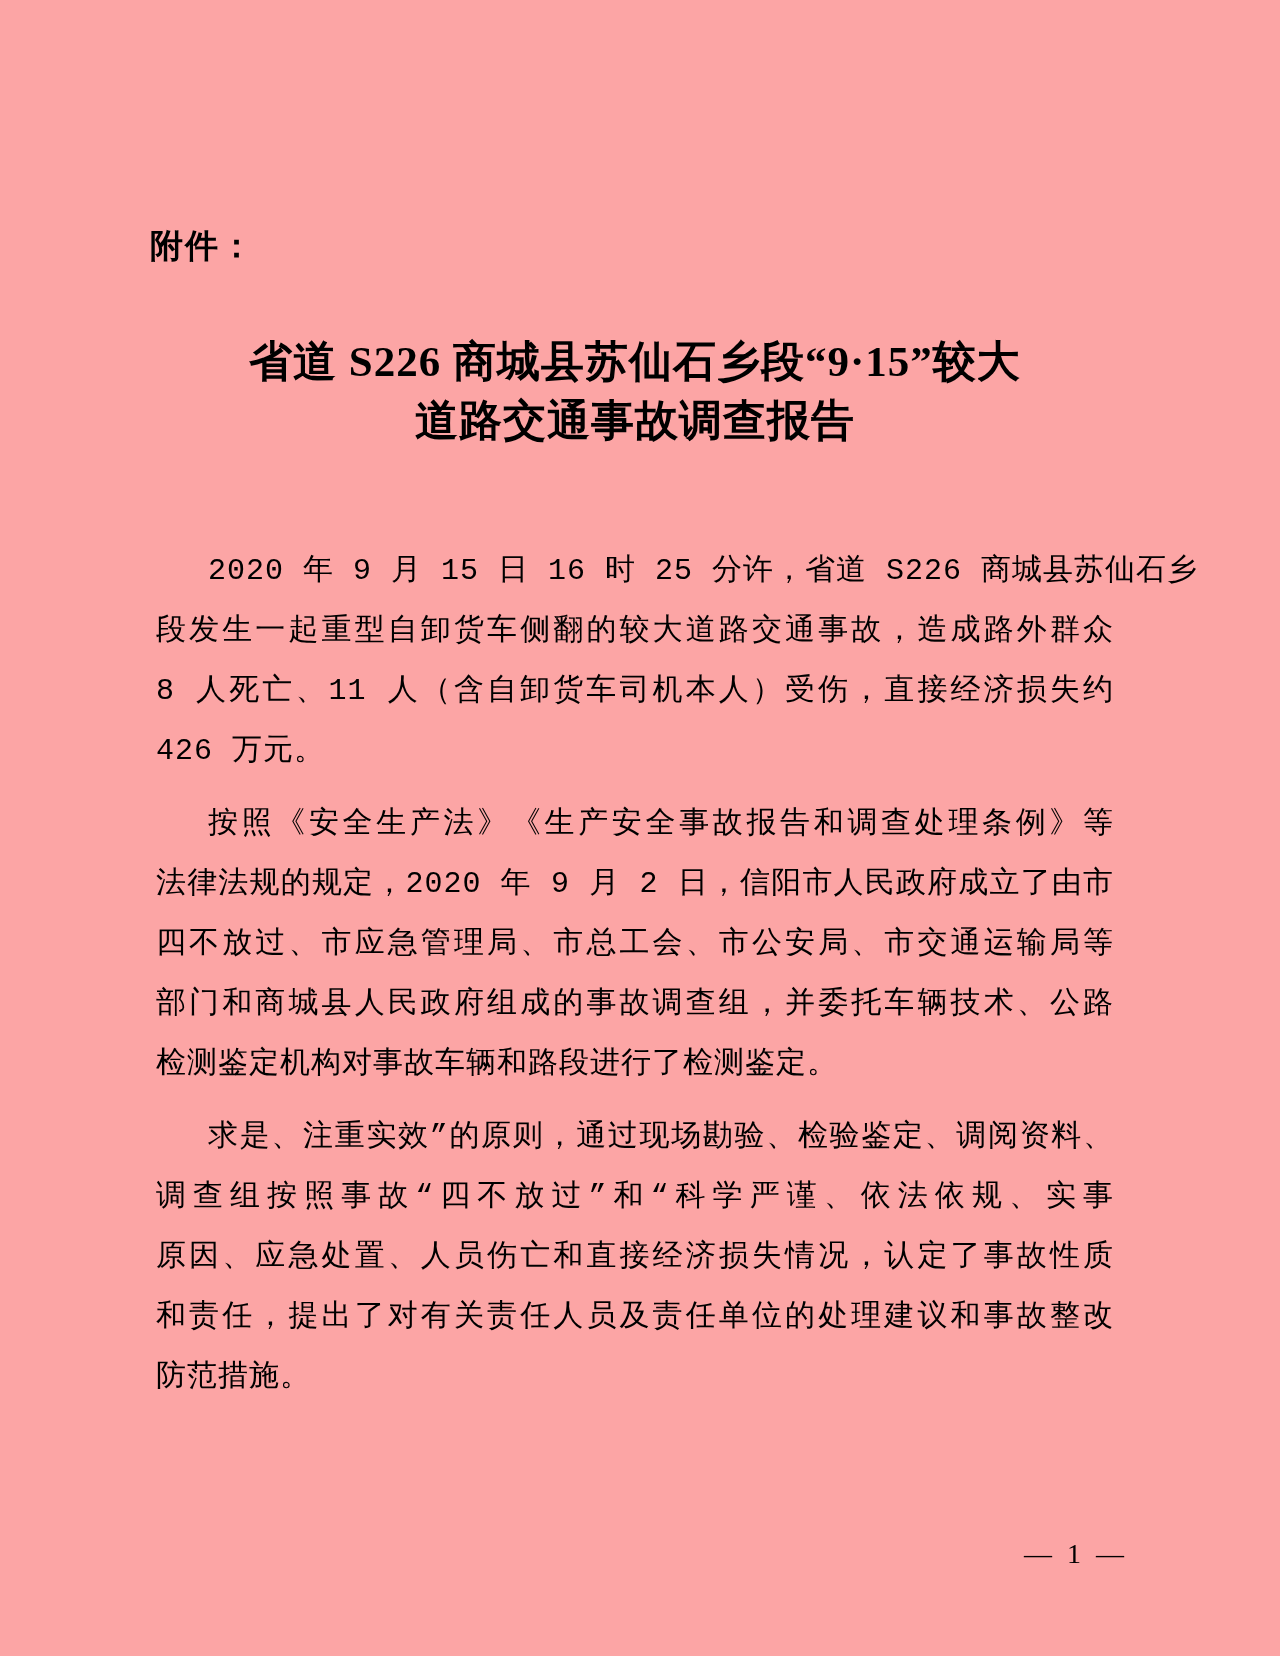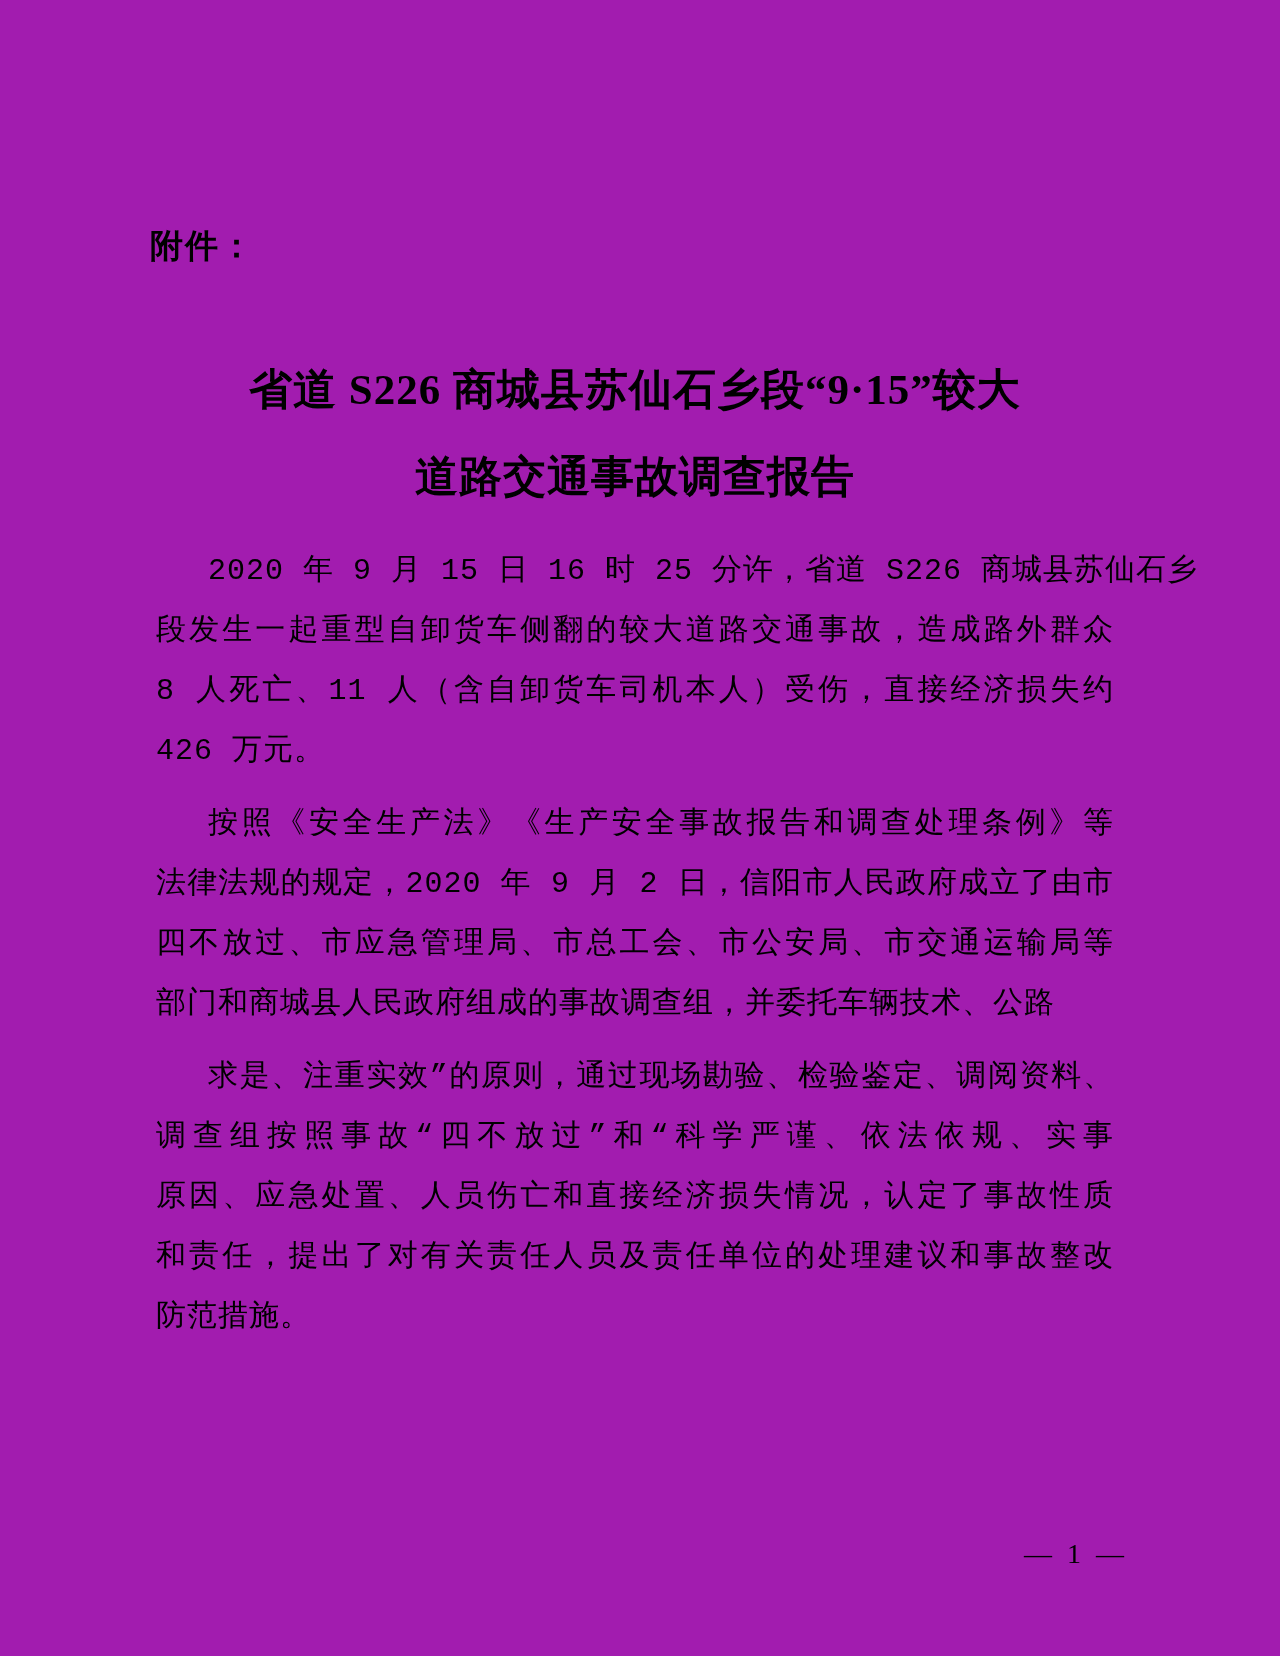--- a/index.html
+++ b/index.html
@@ -4,21 +4,21 @@
 <style>
   html, body {
     margin: 0;
     padding: 0;
     background: #ffffff;
   }
   .page {
     position: relative;
     width: 1280px;
     height: 1656px;
-    background: #a21caf;
+    background: #fca5a5;
     color: #000000;
     font-family: "Liberation Serif", "DejaVu Serif", serif;
     overflow: hidden;
   }
   .attachment-label {
     position: absolute;
     left: 150px;
     top: 224px;
     font-size: 33px;
     font-weight: bold;
@@ -31,21 +31,20 @@
     width: 984px;
     margin: 0;
     text-align: center;
     font-size: 43px;
     font-weight: bold;
     line-height: 59px;
   }
   .doc-title .title-line {
     display: block;
     letter-spacing: 1px;
-    margin-top: 28px;
   }
   .doc-body {
     position: absolute;
     left: 143px;
     top: 528px;
     width: 984px;
     font-size: 30px;
     line-height: 60px;
     letter-spacing: 1px;
   }
@@ -91,20 +90,21 @@
         <div class="line">2020 年 9 月 15 日 16 时 25 分许，省道 S226 商城县苏仙石乡</div>
         <div class="line">段发生一起重型自卸货车侧翻的较大道路交通事故，造成路外群众</div>
         <div class="line">8 人死亡、11 人（含自卸货车司机本人）受伤，直接经济损失约</div>
         <div class="line">426 万元。</div>
       </div>
       <div class="paragraph">
         <div class="line">按照《安全生产法》《生产安全事故报告和调查处理条例》等</div>
         <div class="line">法律法规的规定，2020 年 9 月 2 日，信阳市人民政府成立了由市</div>
         <div class="line">四不放过、市应急管理局、市总工会、市公安局、市交通运输局等</div>
         <div class="line">部门和商城县人民政府组成的事故调查组，并委托车辆技术、公路</div>
+        <div class="line">检测鉴定机构对事故车辆和路段进行了检测鉴定。</div>
       </div>
       <div class="paragraph">
         <div class="line">求是、注重实效”的原则，通过现场勘验、检验鉴定、调阅资料、</div>
         <div class="line">调查组按照事故“四不放过”和“科学严谨、依法依规、实事</div>
         <div class="line">原因、应急处置、人员伤亡和直接经济损失情况，认定了事故性质</div>
         <div class="line">和责任，提出了对有关责任人员及责任单位的处理建议和事故整改</div>
         <div class="line">防范措施。</div>
       </div>
     </div>
 

